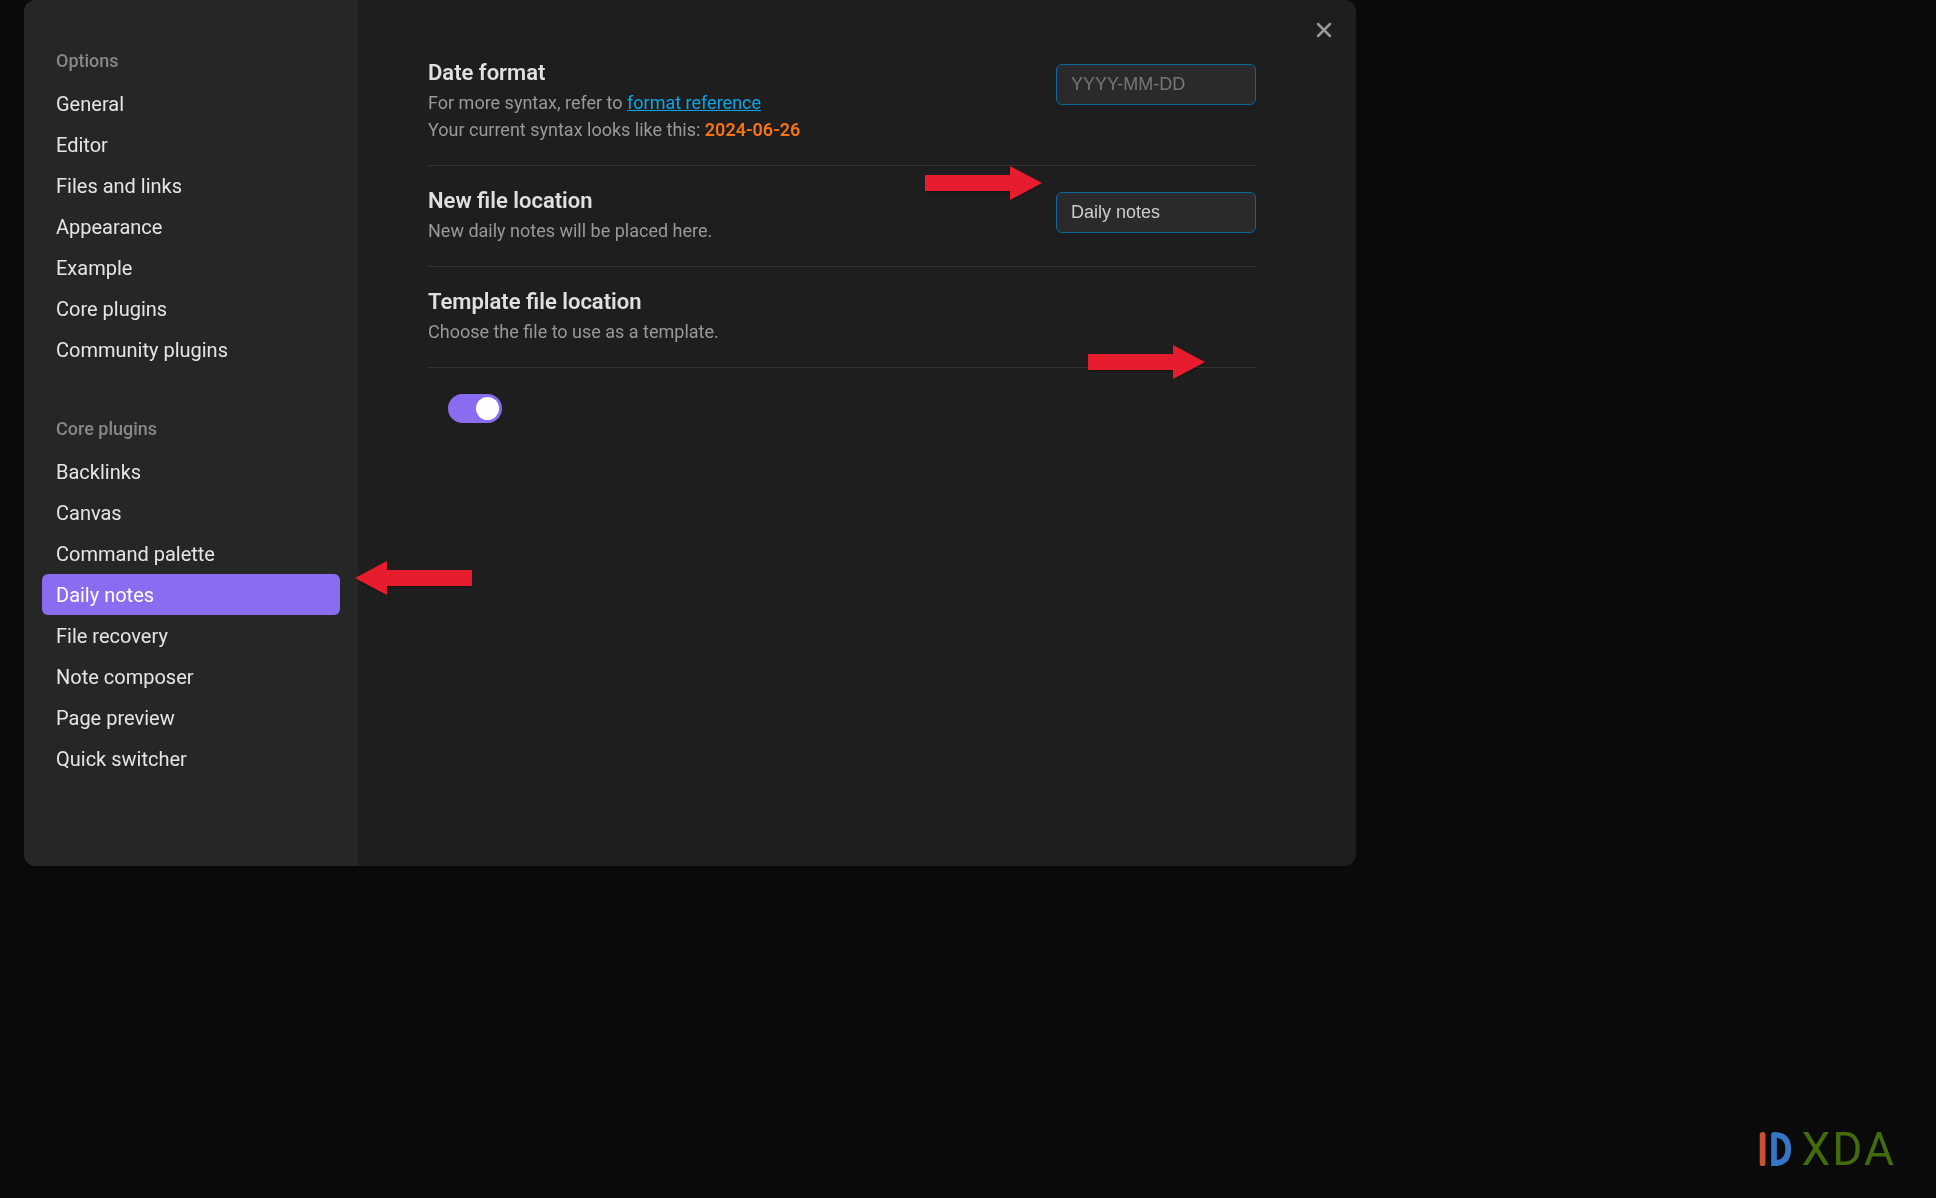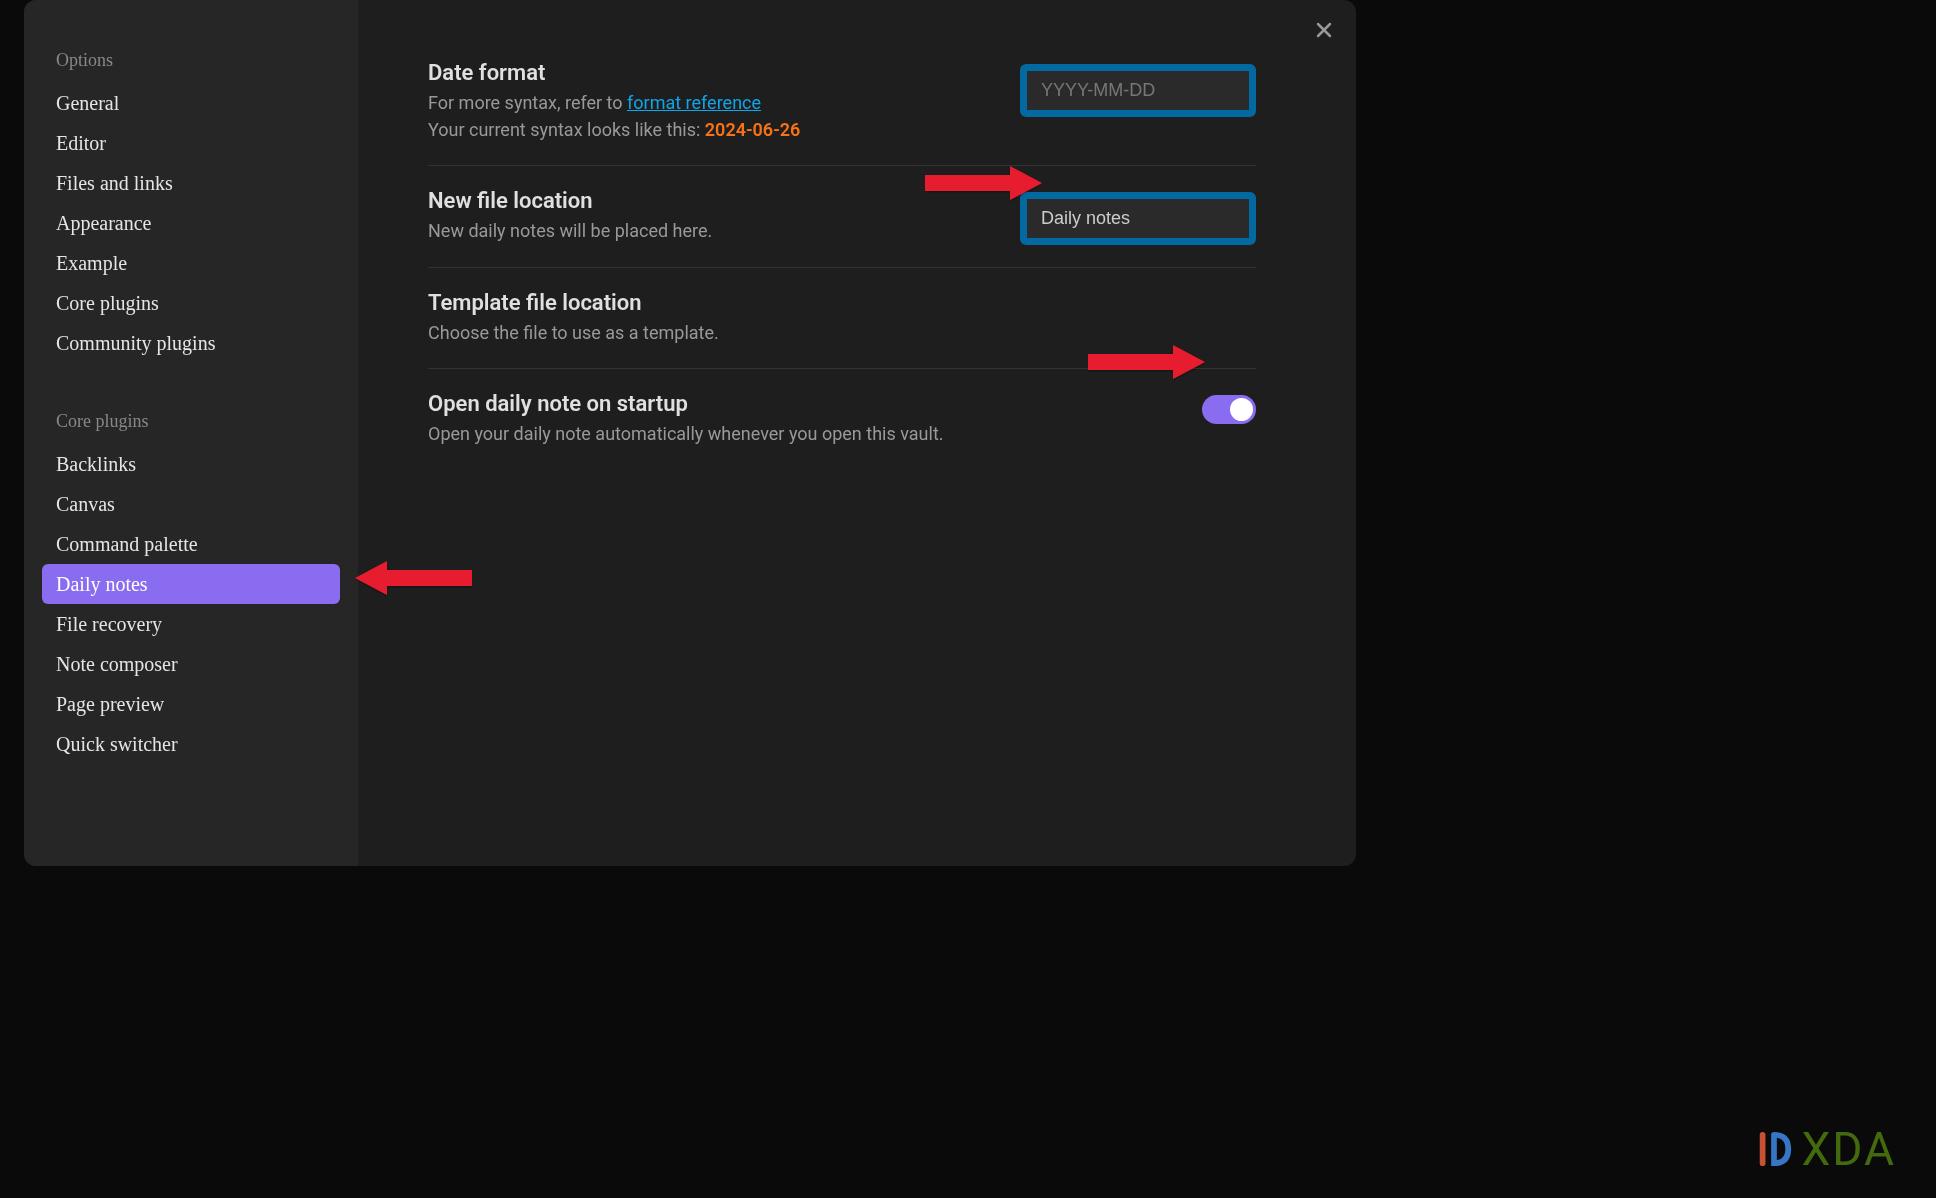--- a/index.html
+++ b/index.html
@@ -24,21 +24,20 @@
       background: #1e1e1e;
       border-radius: 12px;
       display: flex;
       overflow: hidden;
     }
     .sidebar {
       width: 334px;
       background: #262626;
       padding: 40px 18px 0 18px;
       overflow-y: auto;
-      font-family: Liberation Serif, serif;
     }
     .section-header {
       color: #888;
       font-size: 18px;
       font-weight: 500;
       padding: 10px 14px 12px;
     }
     .nav-item {
       color: #e5e5e5;
       font-size: 20px;
@@ -111,26 +110,26 @@
       font-weight: 600;
     }
     .setting-right {
       display: flex;
       align-items: center;
       margin-left: 20px;
       padding-top: 4px;
     }
     .text-input {
       background: #2a2a2a;
-      border: 7px solid #0369a1;
+      border: 1px solid #0369a1;
       border-radius: 6px;
       padding: 9px 14px;
       color: #ccc;
       font-size: 18px;
-      width: 236px;
+      width: 200px;
       outline: none;
     }
     .text-input::placeholder {
       color: #777;
     }
     .toggle {
       position: relative;
       width: 54px;
       height: 29px;
       background: #8a6cf0;
@@ -248,24 +247,20 @@
     </div>
 
     <div class="setting-row">
       <div class="setting-left">
         <div class="setting-title">Template file location</div>
         <div class="setting-desc">Choose the file to use as a template.</div>
       </div>
     </div>
 
     <div class="setting-row">
-      <div class="setting-left">
-        <div class="setting-title">Open daily note on startup</div>
-        <div class="setting-desc">Open your daily note automatically whenever you open this vault.</div>
-      </div>
       <div class="setting-right">
         <div class="toggle">
           <div class="toggle-knob"></div>
         </div>
       </div>
     </div>
   </div>
 </div>
 
 <div class="arrow arrow-1">

